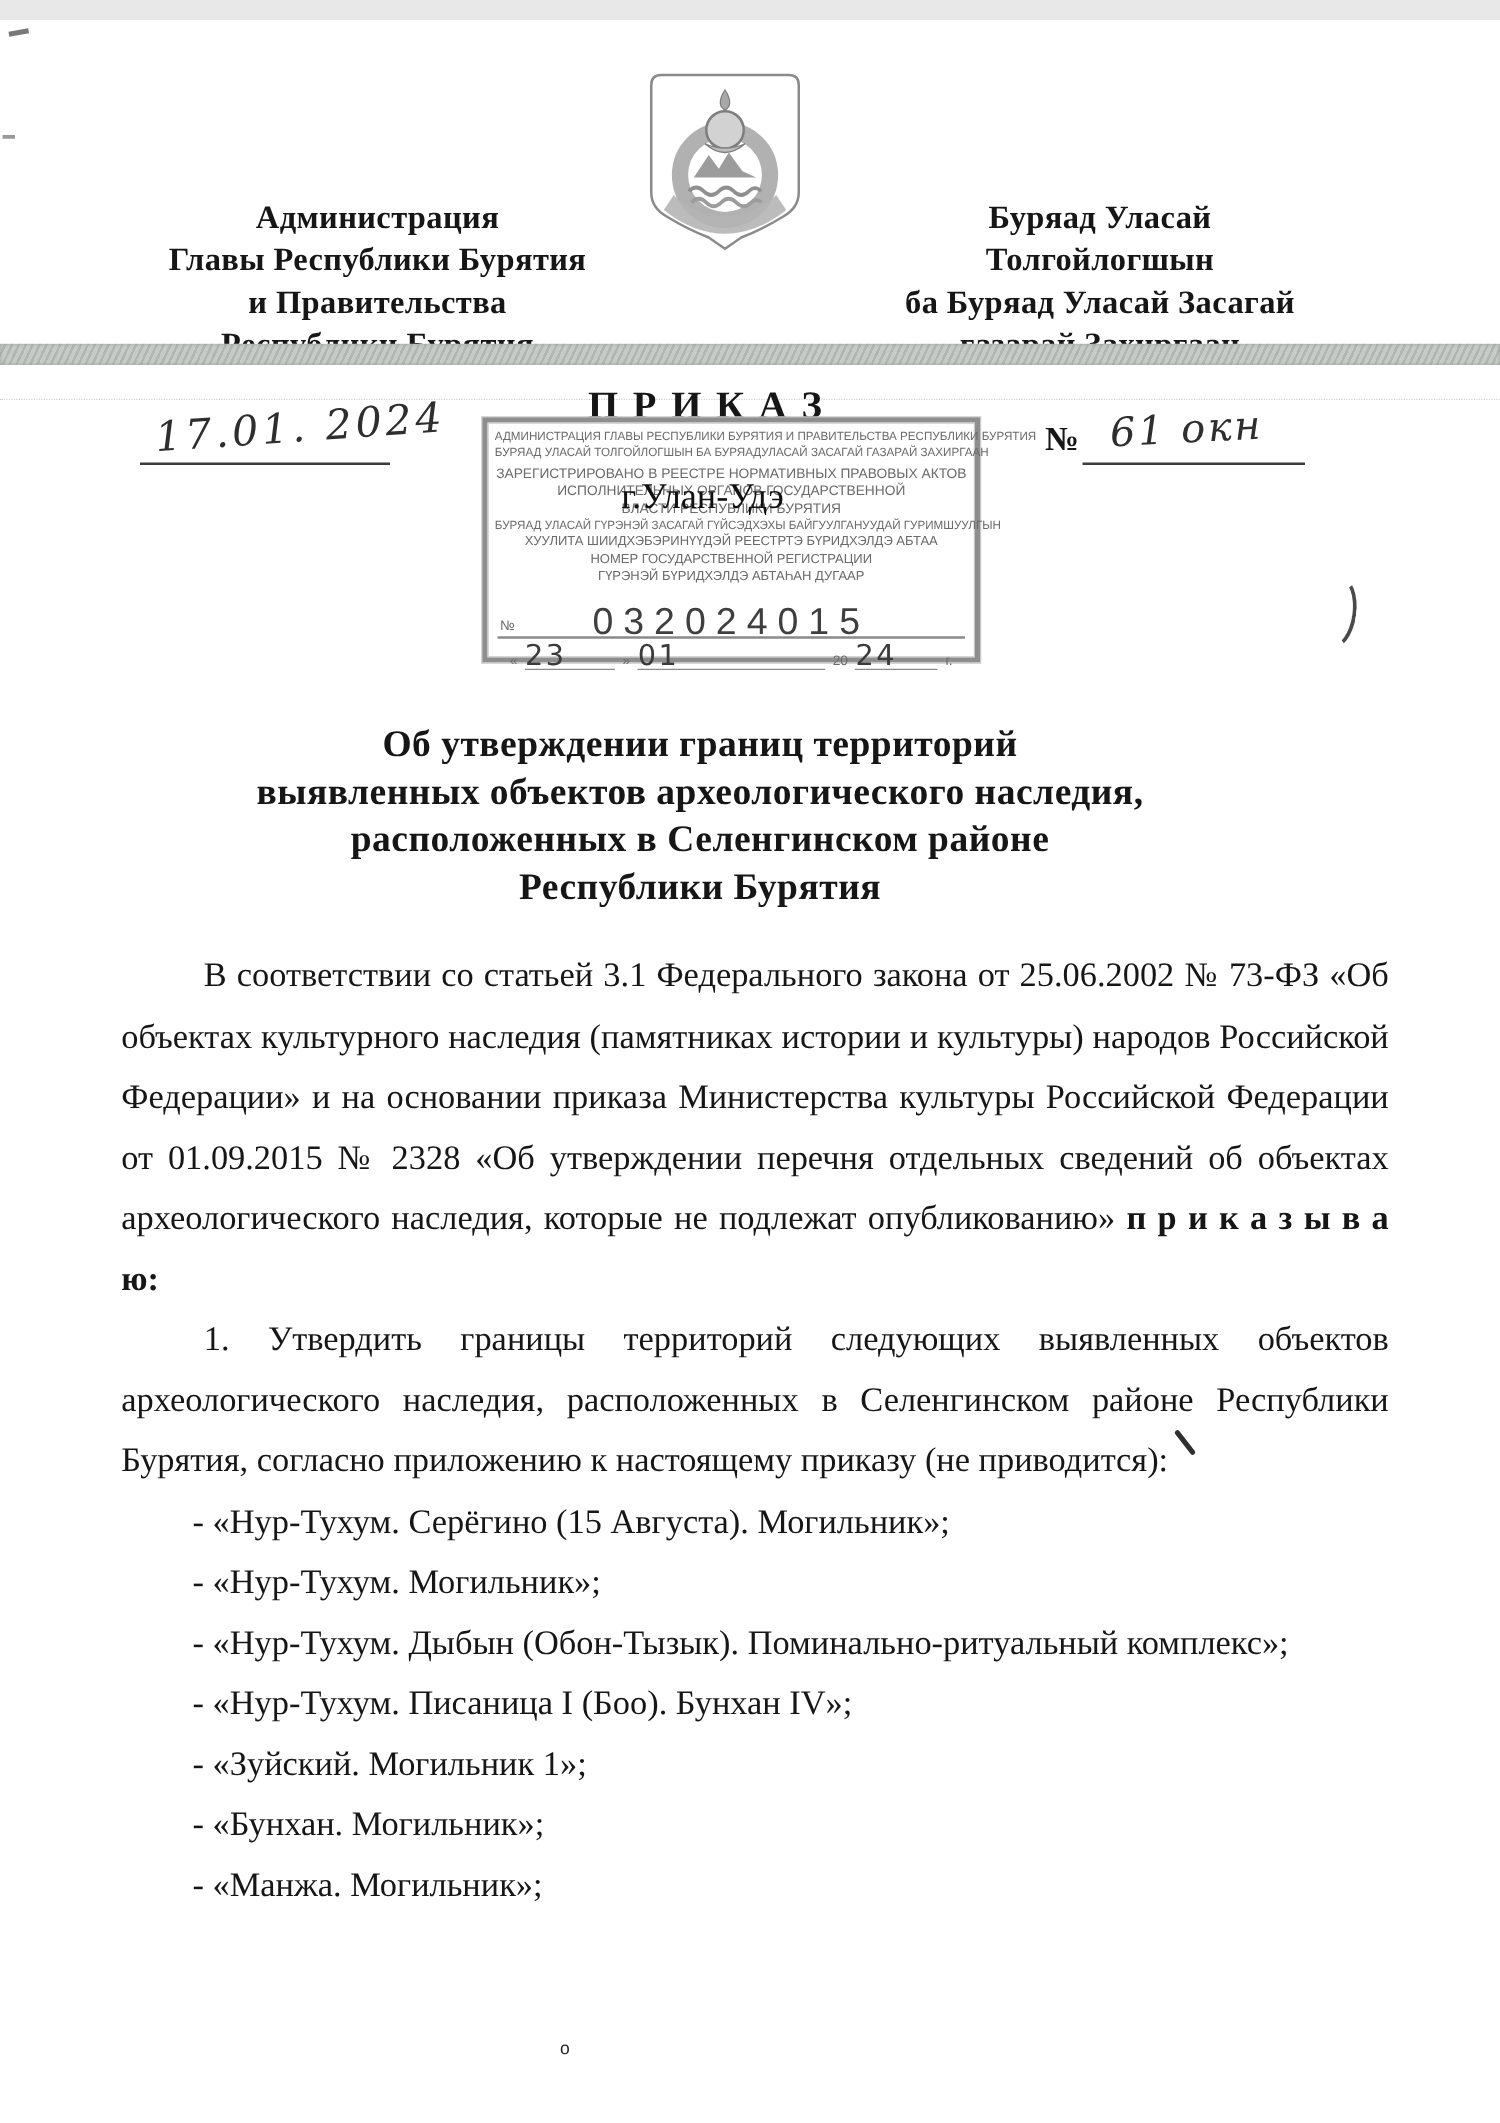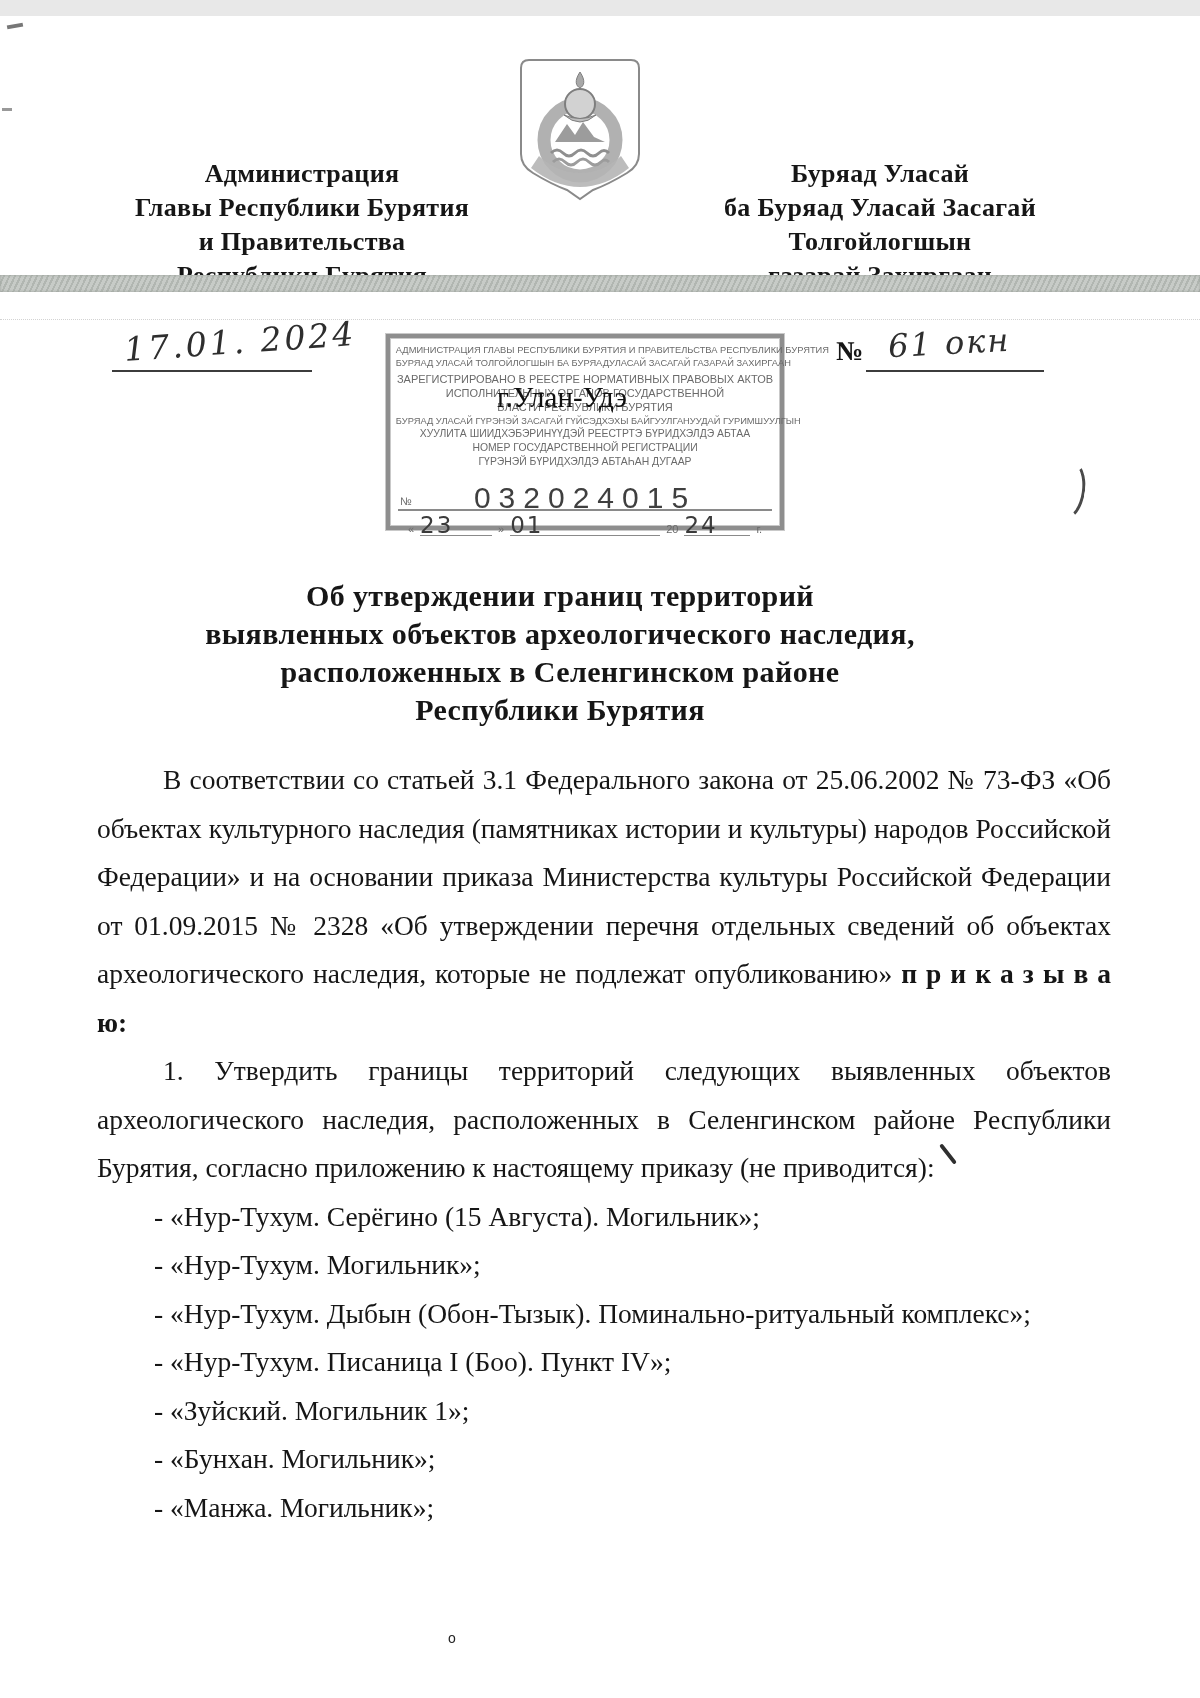--- a/index.html
+++ b/index.html
@@ -97,28 +97,29 @@
 
   <div class="org org-left">
     <div>Администрация</div>
     <div>Главы Республики Бурятия</div>
     <div>и Правительства</div>
     <div>Республики Бурятия</div>
   </div>
 
   <div class="org org-right">
     <div>Буряад Уласай</div>
+    <div>Толгойлогшын</div>
     <div>ба Буряад Уласай Засагай</div>
-    <div>Толгойлогшын</div>
     <div>газарай Захиргаан</div>
   </div>
 
   <div class="band"></div>
   <div class="dotline"></div>
 
+  <div class="doctype">П Р И К А З</div>
 
   <div class="hand date-hand">17.01. 2024</div>
   <div class="date-line"></div>
 
   <div class="numsign">№</div>
   <div class="hand num-hand">61 окн</div>
   <div class="num-line"></div>
 
   <div class="stamp">
     <div class="s-line s-a">АДМИНИСТРАЦИЯ ГЛАВЫ РЕСПУБЛИКИ БУРЯТИЯ И ПРАВИТЕЛЬСТВА РЕСПУБЛИКИ БУРЯТИЯ</div>
@@ -161,21 +162,21 @@
     <div>расположенных в Селенгинском районе</div>
     <div>Республики Бурятия</div>
   </div>
 
   <div class="bodytext">
     <p class="para"><span>В соответствии со статьей 3.1 Федерального закона от 25.06.2002 № 73-ФЗ «Об объектах культурного наследия (памятниках истории и культуры) народов Российской Федерации» и на основании приказа Министерства культуры Российской Федерации от 01.09.2015 № 2328 «Об утверждении перечня отдельных сведений об объектах археологического наследия, которые не подлежат опубликованию» </span><span class="decree">п р и к а з ы в а ю:</span></p>
     <p class="para">1. Утвердить границы территорий следующих выявленных объектов археологического наследия, расположенных в Селенгинском районе Республики Бурятия, согласно приложению к настоящему приказу (не приводится):</p>
     <div class="site">- «Нур-Тухум. Серёгино (15 Августа). Могильник»;</div>
     <div class="site">- «Нур-Тухум. Могильник»;</div>
     <div class="site">- «Нур-Тухум. Дыбын (Обон-Тызык). Поминально-ритуальный комплекс»;</div>
-    <div class="site">- «Нур-Тухум. Писаница I (Боо). Пункт IV»;</div>
+    <div class="site">- «Нур-Тухум. Писаница I (Боо). Бунхан IV»;</div>
     <div class="site">- «Зуйский. Могильник 1»;</div>
     <div class="site">- «Бунхан. Могильник»;</div>
     <div class="site">- «Манжа. Могильник»;</div>
   </div>
 
   <div class="tick"></div>
   <span class="stray">о</span>
 
 </div>
 

